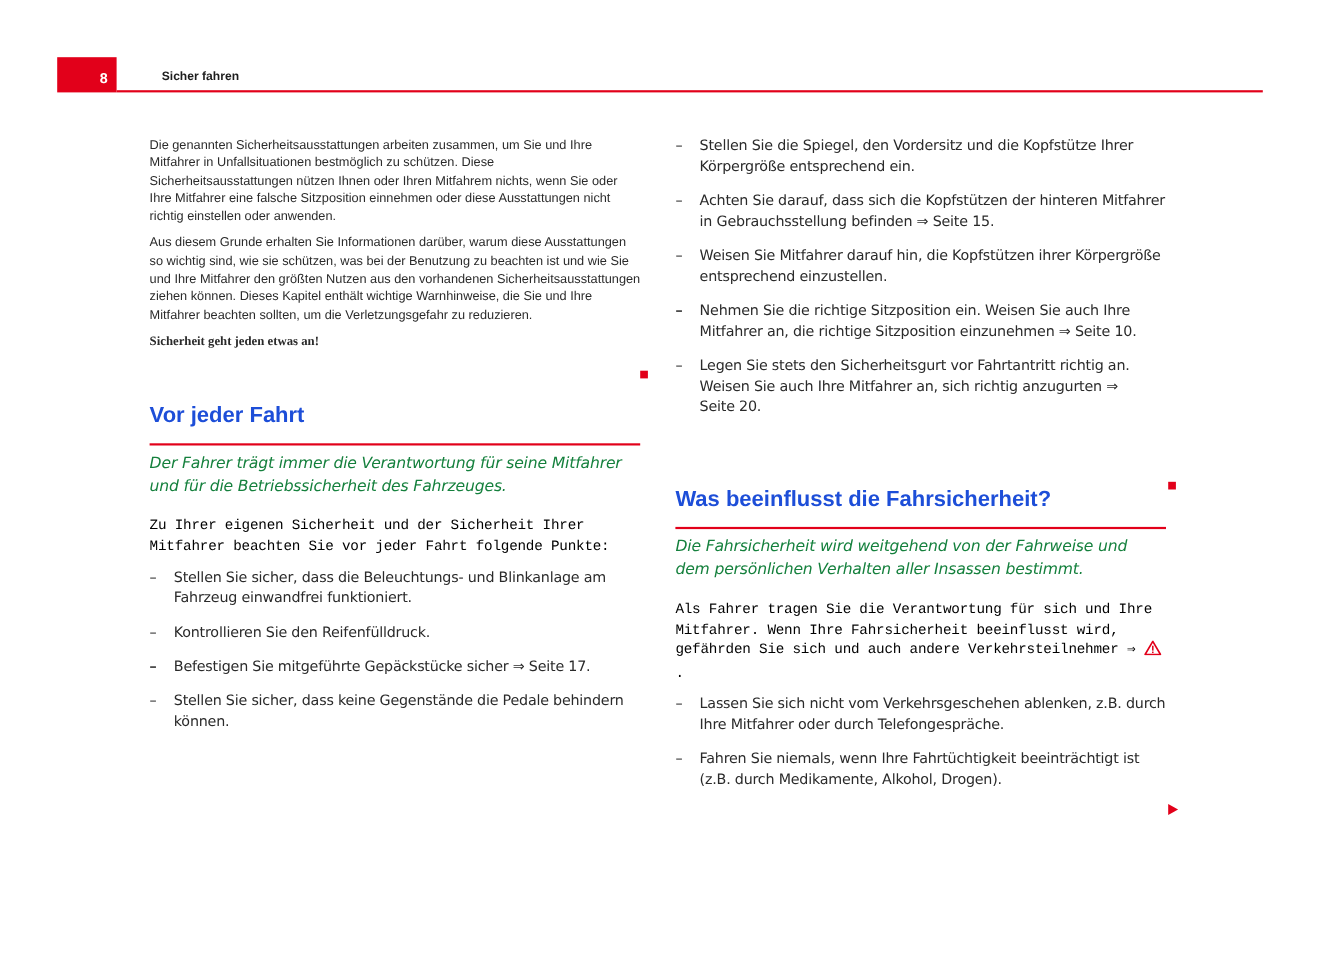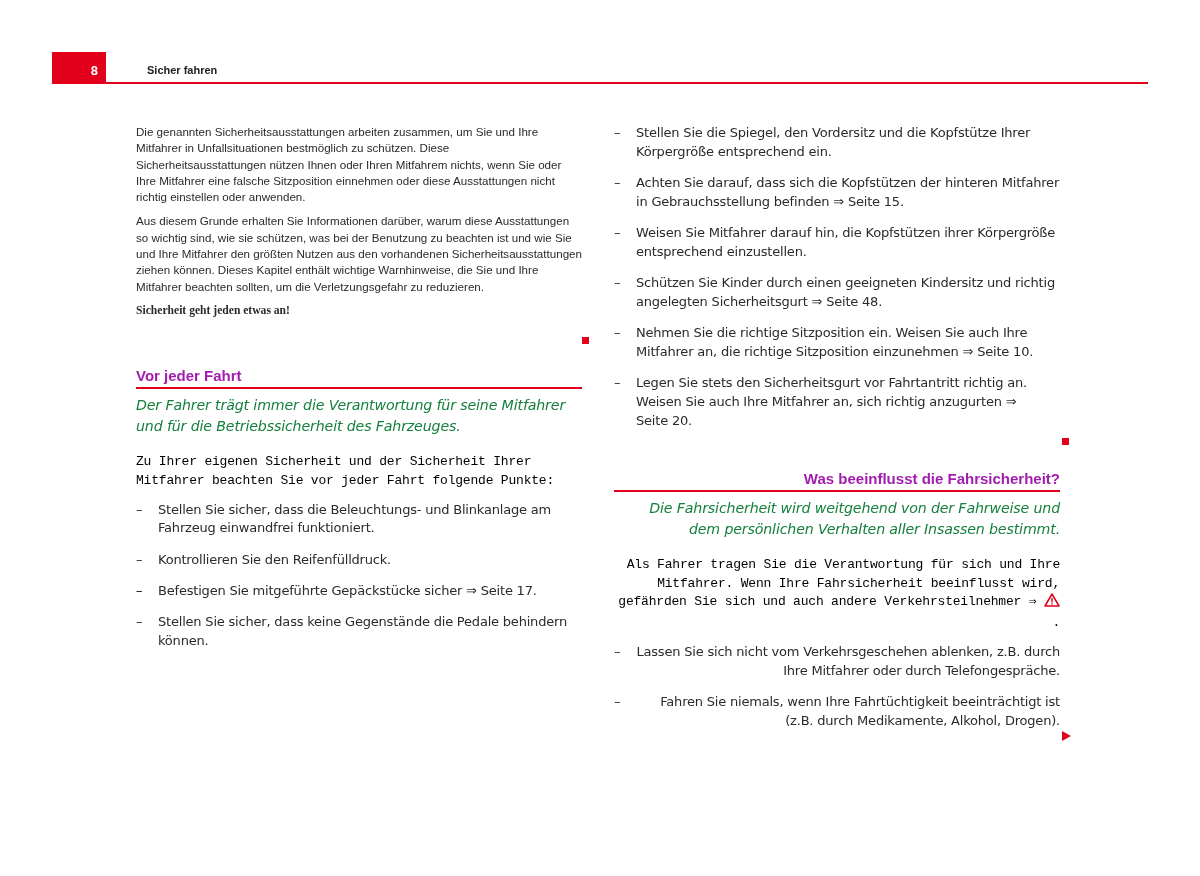--- a/index.html
+++ b/index.html
@@ -14,21 +14,21 @@
 
     .col { position: absolute; }
     .col-left { left: 136px; top: 124px; width: 446px; }
     .col-right { left: 614px; top: 124px; width: 446px; }
 
     .small-p { font-size: 11.6px; line-height: 16.3px; margin-bottom: 8px; font-family: "Liberation Sans", sans-serif; color: #2a2a2a; }
     .small-bold { font-size: 11.6px; font-weight: bold; line-height: 16px; font-family: Liberation Serif, serif; position: relative; }
 
     .end-mark { position: absolute; width: 7px; height: 7px; background: #e2001a; }
 
-    .section-heading { font-family: "Liberation Sans", sans-serif; font-weight: bold; font-size: 15px; color: #a21caf; padding-bottom: 3px; border-bottom: 2px solid #e2001a; }
+    .section-heading { font-family: "Liberation Sans", sans-serif; font-weight: bold; font-size: 20px; color: #1d4ed8; padding-bottom: 13px; border-bottom: 2px solid #e2001a; }
     .intro-italic { font-family: "DejaVu Sans", sans-serif; font-style: italic; font-size: 14.2px; line-height: 21px; margin-top: 6px; color: #15803d; letter-spacing: -0.15px; }
     .body-p { font-family: Liberation Mono, monospace; font-size: 13px; line-height: 18.8px; color: #000000; letter-spacing: -0.2px; }
 
     ul.dash-list { list-style: none; }
     ul.dash-list li { position: relative; padding-left: 22px; font-family: "DejaVu Sans", sans-serif; font-size: 13px; line-height: 18.8px; color: #2a2a2a; margin-bottom: 12.5px; letter-spacing: -0.2px; }
     ul.dash-list li .dash { position: absolute; left: 0; top: 0; }
 
     .warn-icon { display: inline-block; vertical-align: -2px; }
     .next-arrow { position: absolute; width: 0; height: 0; border-top: 5px solid transparent; border-bottom: 5px solid transparent; border-left: 9px solid #e2001a; }
   </style>
@@ -63,26 +63,26 @@
     </ul>
   </div>
 </div>
 <div class="end-mark" style="left: 582px; top: 337px;"></div>
 
 <div class="col col-right">
   <ul class="dash-list">
     <li><span class="dash">–</span><span>Stellen Sie die Spiegel, den Vordersitz und die Kopfstütze Ihrer Körpergröße entsprechend ein.</span></li>
     <li><span class="dash">–</span><span>Achten Sie darauf, dass sich die Kopfstützen der hinteren Mitfahrer in Gebrauchsstellung befinden ⇒ Seite 15.</span></li>
     <li><span class="dash">–</span><span>Weisen Sie Mitfahrer darauf hin, die Kopfstützen ihrer Körpergröße entsprechend einzustellen.</span></li>
-    <li><span class="dash">–</span><span>Schützen Sie Kinder durch einen geeigneten Kindersitz und richtig angelegten Sicherheitsgurt ⇒ Seite 48.</span></li>
+    <li><span class="dash">–</span></li>
     <li style="padding-right: 20px;"><span class="dash">–</span><span>Nehmen Sie die richtige Sitzposition ein. Weisen Sie auch Ihre Mitfahrer an, die richtige Sitzposition einzunehmen ⇒ Seite 10.</span></li>
     <li style="padding-right: 20px;"><span class="dash">–</span><span>Legen Sie stets den Sicherheitsgurt vor Fahrtantritt richtig an. Weisen Sie auch Ihre Mitfahrer an, sich richtig anzugurten ⇒ Seite 20.</span></li>
   </ul>
 
-  <div style="margin-top: 39px; text-align: right;">
+  <div style="margin-top: 62px;">
     <h2 class="section-heading">Was beeinflusst die Fahrsicherheit?</h2>
     <p class="intro-italic">Die Fahrsicherheit wird weitgehend von der Fahrweise und dem persönlichen Verhalten aller Insassen bestimmt.</p>
     <p class="body-p" style="margin-top: 16px; margin-bottom: 10px;">
       <span>Als Fahrer tragen Sie die Verantwortung für sich und Ihre Mitfahrer. Wenn Ihre Fahrsicherheit beeinflusst wird, gefährden Sie sich und auch andere Verkehrsteilnehmer ⇒</span>
       <span class="warn-icon">
         <svg width="16" height="14" viewBox="0 0 16 14">
           <polygon points="8,1 15,13 1,13" fill="none" stroke="#e2001a" stroke-width="1.5" stroke-linejoin="round"></polygon>
           <rect x="7.3" y="5" width="1.4" height="4.5" fill="#e2001a"></rect>
           <rect x="7.3" y="10.3" width="1.4" height="1.4" fill="#e2001a"></rect>
         </svg>

